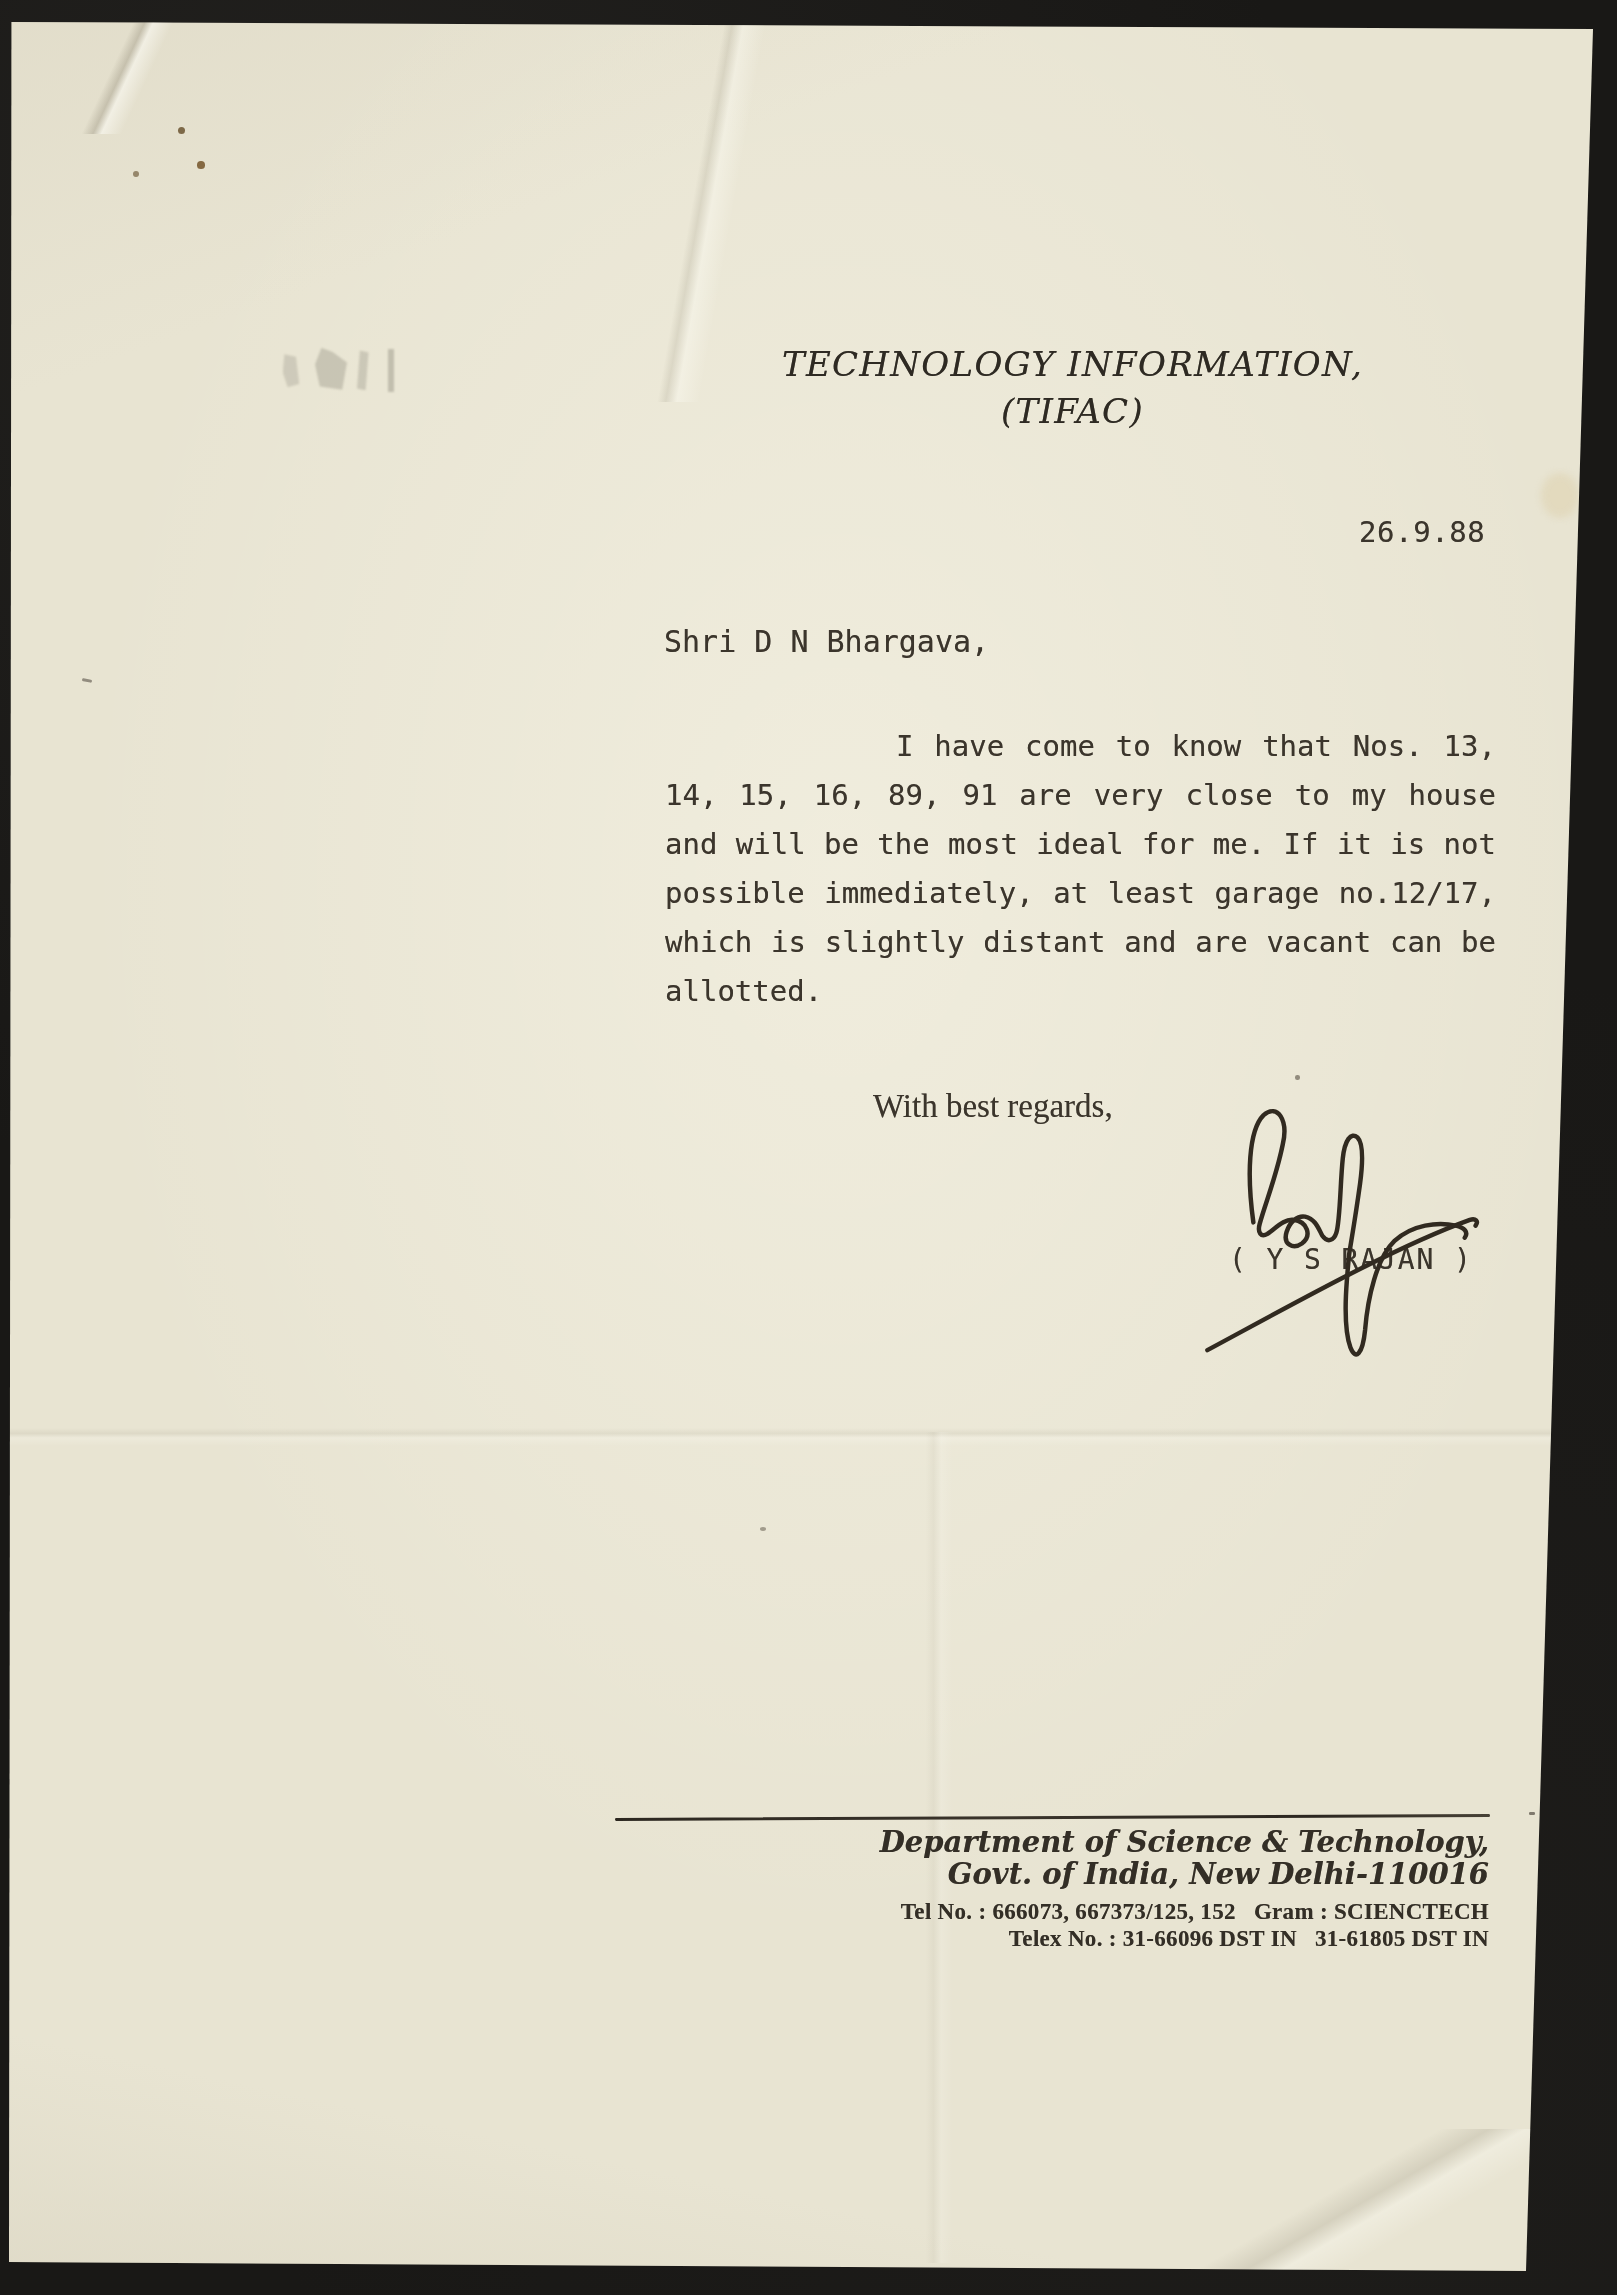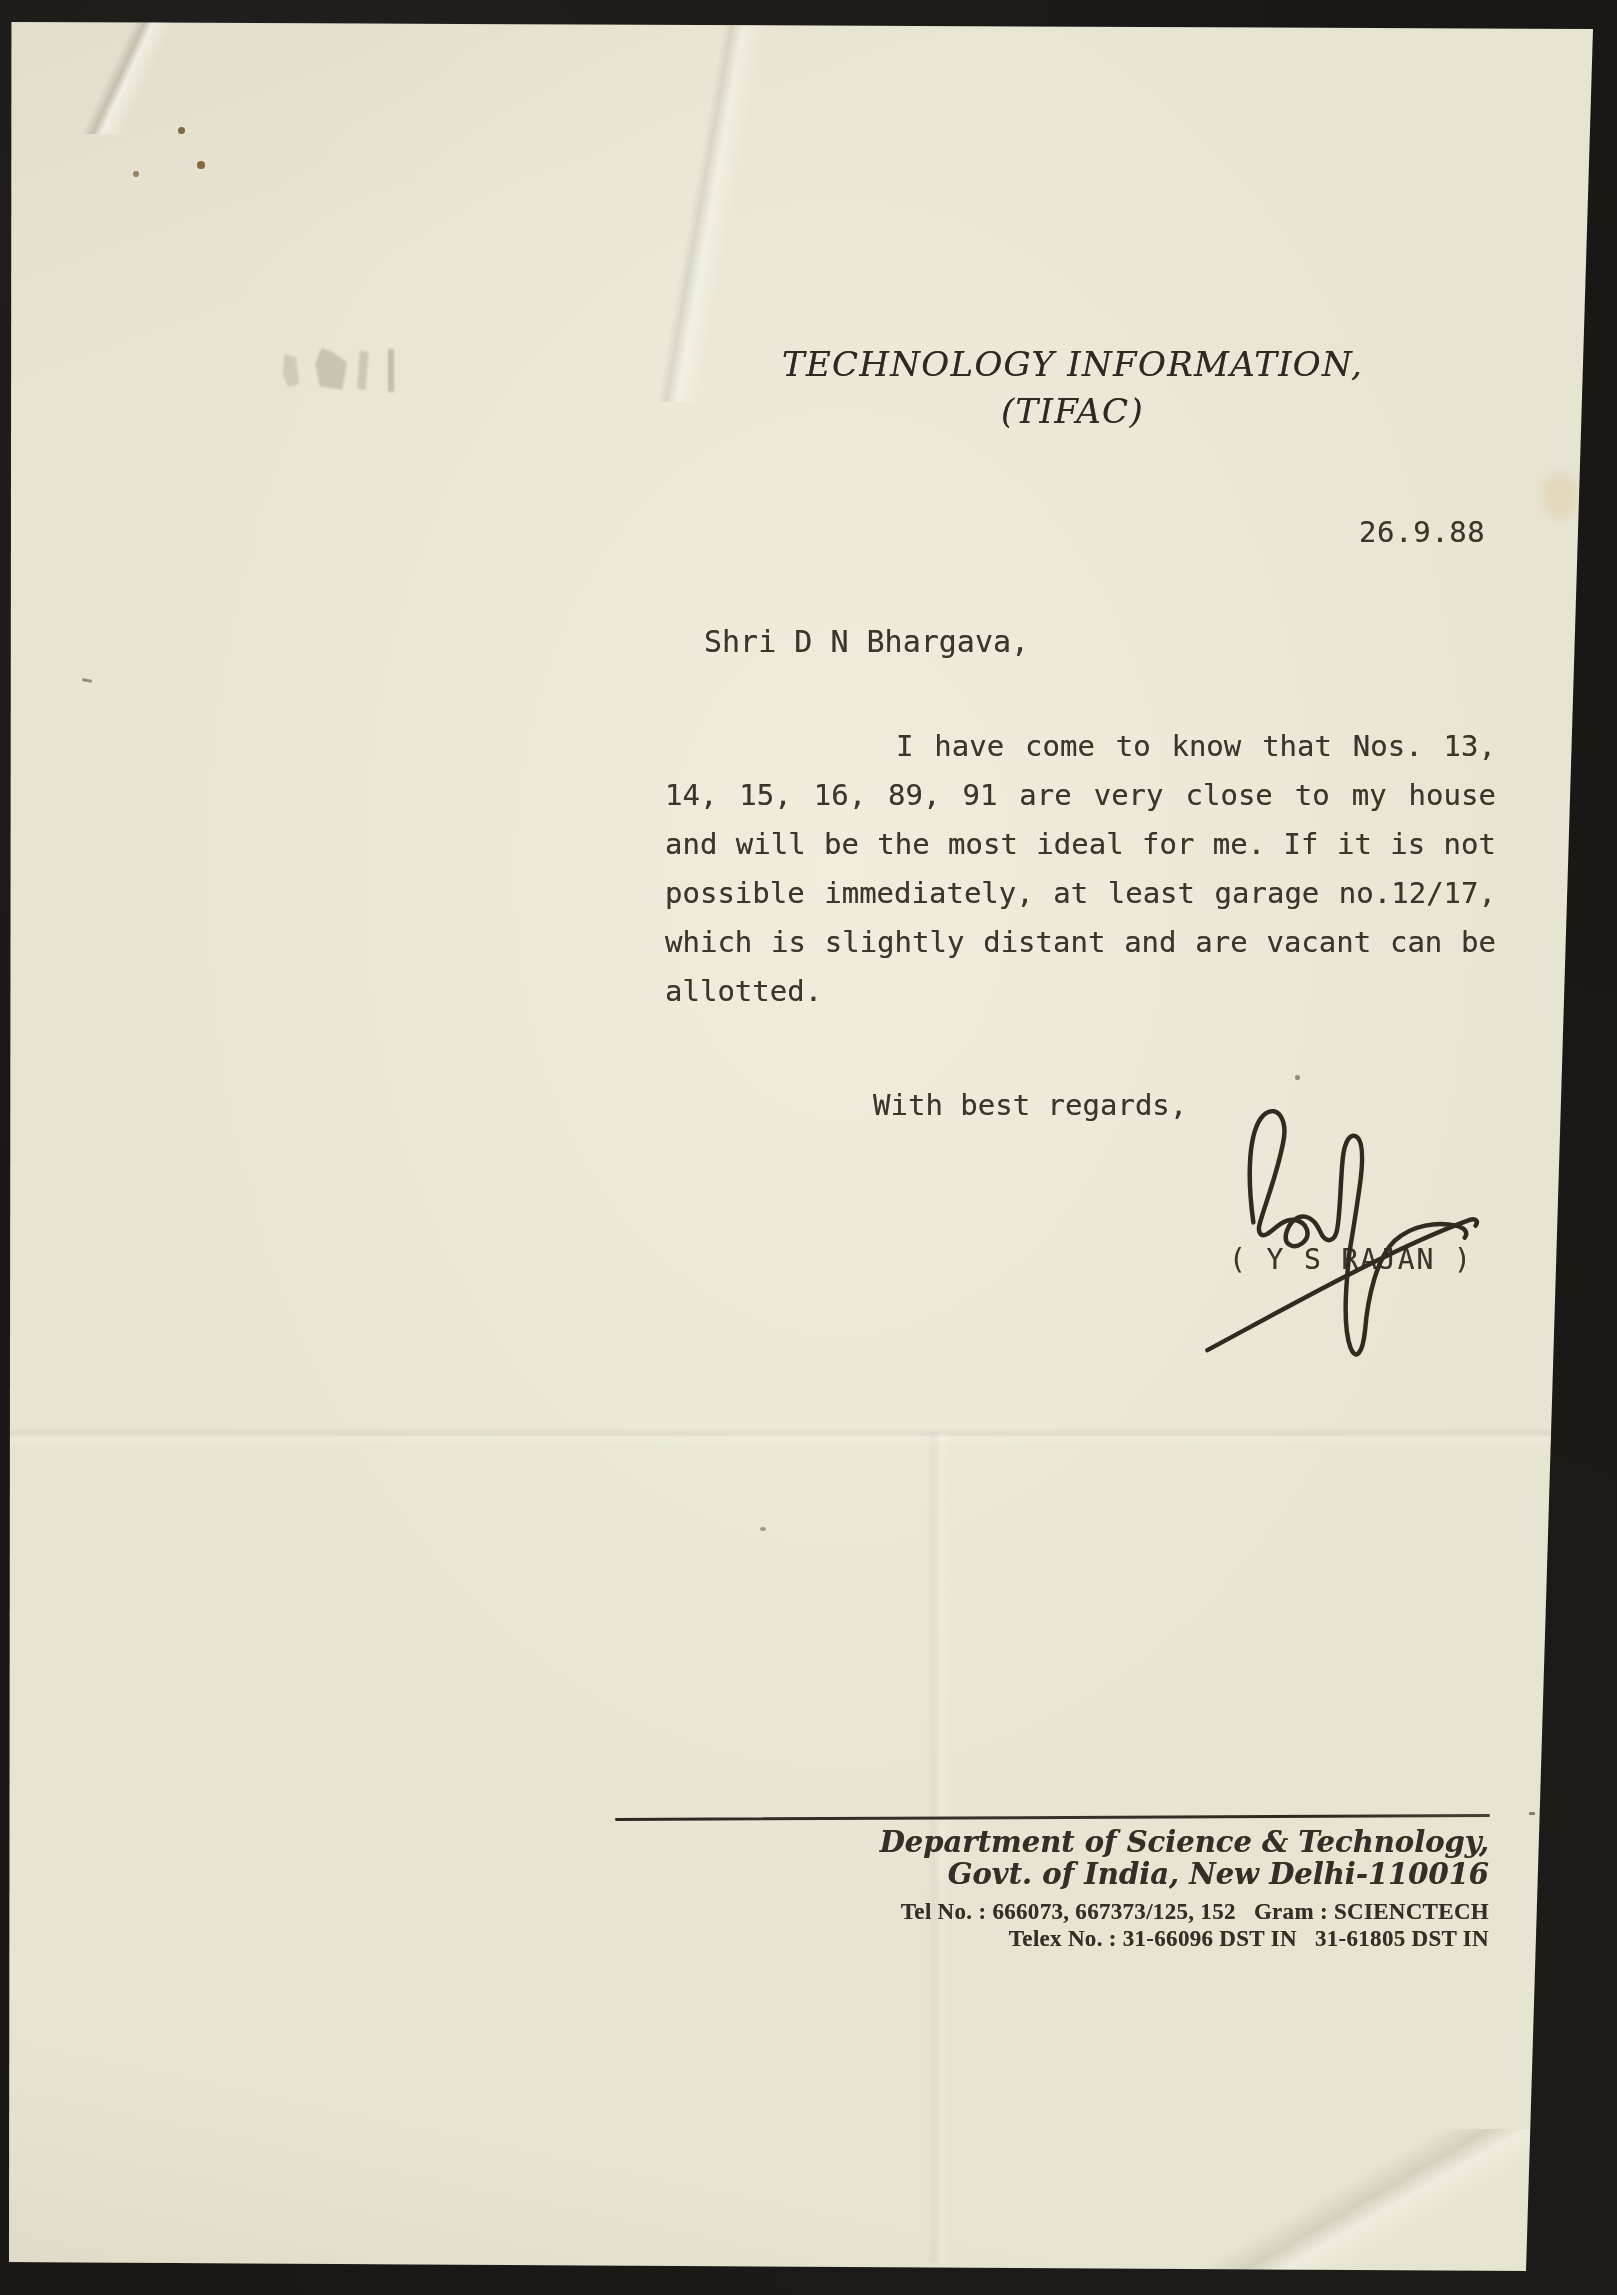--- a/index.html
+++ b/index.html
@@ -67,26 +67,26 @@
   .typed { color: #3b352c; text-shadow: 0 0 0.6px rgba(59,53,44,.55); }
   #letterhead {
     position: absolute; left: 657px; top: 341px; width: 831px;
     text-align: center;
     font-family: "DejaVu Serif", "Liberation Serif", serif;
     font-style: italic; font-weight: 500;
     font-size: 34px; line-height: 47px; letter-spacing: 1.3px;
     color: #2e2a23; text-shadow: 0 0 0.6px rgba(40,36,30,.6);
   }
   #date-line { position: absolute; left: 1359px; top: 515px; font-size: 29px; letter-spacing: 0.6px; }
-  #salutation { position: absolute; left: 664px; top: 624px; font-size: 30px; margin-left: 40px; }
+  #salutation { position: absolute; left: 664px; top: 624px; font-size: 30px; }
   #body-block { position: absolute; left: 665px; top: 729px; width: 831px; font-size: 29px; }
   .jline { display: flex; justify-content: space-between; height: 49px; align-items: flex-start; white-space: nowrap; }
   .jline.indent-first { padding-left: 231px; }
   .jline.last-line { justify-content: flex-start; }
-  #closing { position: absolute; left: 873px; top: 1088px; font-size: 29px; }
+  #closing { position: absolute; left: 873px; top: 1088px; font-size: 33px; font-family: Liberation Serif, serif; }
   #typed-name { position: absolute; left: 1229px; top: 1243px; font-size: 28px; letter-spacing: 1.9px; }
   #signature-svg { position: absolute; left: 1151px; top: 1087px; width: 358px; height: 281px; }
   #signature-svg path { fill: none; stroke: #312a20; stroke-width: 7; stroke-linecap: round; stroke-linejoin: round; }
   
   #footer-rule { position: absolute; left: 615px; top: 1816px; width: 875px; height: 3.2px;
     background: linear-gradient(90deg, #2c2720 0%, #3a342b 45%, #2c2720 80%, #474136 100%);
     transform: rotate(-0.25deg); border-radius: 1.3px; }
   #footer-block { position: absolute; left: 639px; top: 1826px; width: 850px; text-align: right; }
   .dept-line {
     font-family: "DejaVu Serif", "Liberation Serif", serif;

